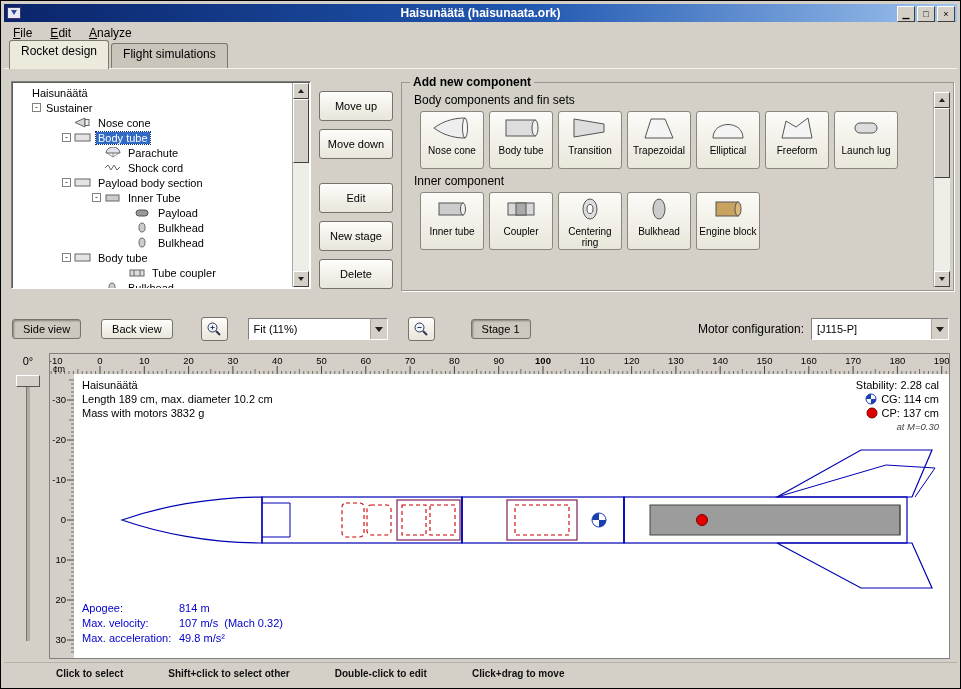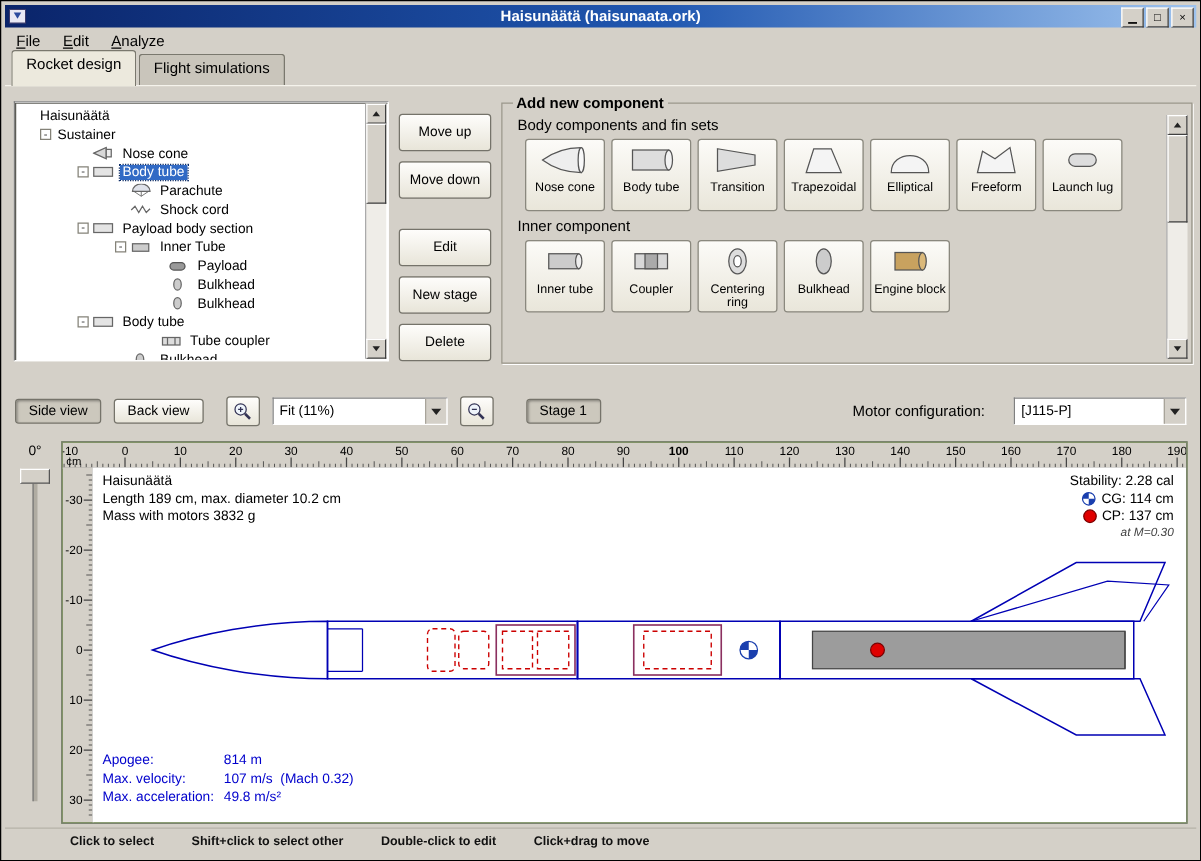--- a/index.html
+++ b/index.html
@@ -52,21 +52,21 @@
   
   .palette{position:absolute;left:400px;top:74px;width:553px;height:216px;margin:0;box-sizing:border-box;
            border:1px solid #9a978b;box-shadow:1px 1px 0 #fff;padding:0 8px 4px 8px;}
   .palette legend{font-weight:bold;font-size:12px;padding:0 3px;}
   .sec-title{font-size:12px;margin:4px 0 0 4px;}
   .comp-row{display:flex;gap:5px;margin:4px 0 5px 10px;}
   .comp-btn{width:64px;height:58px;display:flex;flex-direction:column;align-items:center;justify-content:flex-start;
             background:linear-gradient(#fcfbf8,#e9e6da);border:1px solid #8a887e;border-radius:3px;padding:3px 1px 1px 1px;box-sizing:border-box;}
   .comp-label{font-size:10px;line-height:10.5px;text-align:center;margin-top:2px;color:#000;}
   
-  .toolbar{position:absolute;left:3px;right:3px;top:313px;height:30px;display:flex;align-items:center;padding:0 8px;gap:10px;box-sizing:border-box;}
+  .toolbar{position:absolute;left:3px;right:3px;top:313px;height:30px;display:flex;align-items:center;padding:0 8px;gap:20px;box-sizing:border-box;}
   .tool-toggle.on{background:#ccc8bd;box-shadow:inset 1px 1px 2px rgba(0,0,0,.35);}
   .icon-btn{width:27px;height:24px;padding:0;display:flex;align-items:center;justify-content:center;}
   .combo{display:inline-flex;height:22px;border:1px solid;border-color:#808080 #fff #fff #808080;background:#fff;align-items:center;box-sizing:border-box;}
   .combo-value{font-size:11px;padding:0 5px;white-space:nowrap;}
   .combo-btn{width:16px;height:100%;background:#d4d0c8;border-left:1px solid #a8a49a;display:flex;align-items:center;justify-content:center;}
   .tri-down{width:0;height:0;border-left:4px solid transparent;border-right:4px solid transparent;border-top:5px solid #222;}
   .motor-group{margin-left:auto;display:flex;align-items:center;gap:7px;font-size:12px;}
   .stage-btn{margin-left:16px;}
   
   .rot-strip{position:absolute;left:8px;top:352px;width:38px;height:306px;}
@@ -80,21 +80,21 @@
   #vruler{position:absolute;left:0;top:20px;background:#d4d0c8;border-right:1px solid #888;}
   .canvas{position:absolute;left:24px;top:20px;right:0;bottom:0;background:#fff;overflow:hidden;}
   .info-block{position:absolute;left:8px;top:4px;font-size:11px;line-height:14px;color:#000;}
   .stab-block{position:absolute;right:10px;top:4px;font-size:11px;line-height:14px;text-align:right;color:#000;}
   .stab-row{display:flex;justify-content:flex-end;align-items:center;gap:4px;}
   .mach{font-size:9.5px;color:#444;font-style:italic;}
   .flight-block{position:absolute;left:8px;bottom:12px;font-size:11px;line-height:15px;color:#0000cc;}
   .f-lbl{display:inline-block;width:97px;}
   .f-val{white-space:pre;}
   
-  .hintbar{position:absolute;left:3px;right:3px;top:661px;height:21px;display:flex;align-items:center;gap:30px;
+  .hintbar{position:absolute;left:3px;right:3px;top:661px;height:21px;display:flex;align-items:center;gap:45px;
            padding-left:52px;font-size:10px;font-weight:bold;color:#111;border-top:1px solid #b5b2a8;box-sizing:border-box;}
 </style>
 </head>
 <body>
 
 <div class="window">
 
   <div class="titlebar">
     <span class="app-icon">
       <svg width="14" height="12" viewBox="0 0 14 12">
@@ -383,21 +383,21 @@
     <button class="btn icon-btn">
       <svg width="16" height="16" viewBox="0 0 16 16">
           <circle cx="6.5" cy="6.5" r="4.5" fill="#eef4fb" stroke="#335"></circle>
           <line x1="10" y1="10" x2="14" y2="14" stroke="#335" stroke-width="2"></line>
           <line x1="4.5" y1="6.5" x2="8.5" y2="6.5" stroke="#335"></line>
         </svg>
     </button>
     <button class="btn tool-toggle on stage-btn">Stage 1</button>
     <span class="motor-group">
       <span>Motor configuration:</span>
-      <span class="combo" style="width:138px;margin-left:16px;">
+      <span class="combo" style="width:138px;">
         <span class="combo-value" style="flex:1">[J115-P]</span>
         <span class="combo-btn">
             <span class="tri-down"></span>
           </span>
       </span>
     </span>
   </div>
 
   <div class="rot-strip">
     <div class="rot-label">0°</div>

